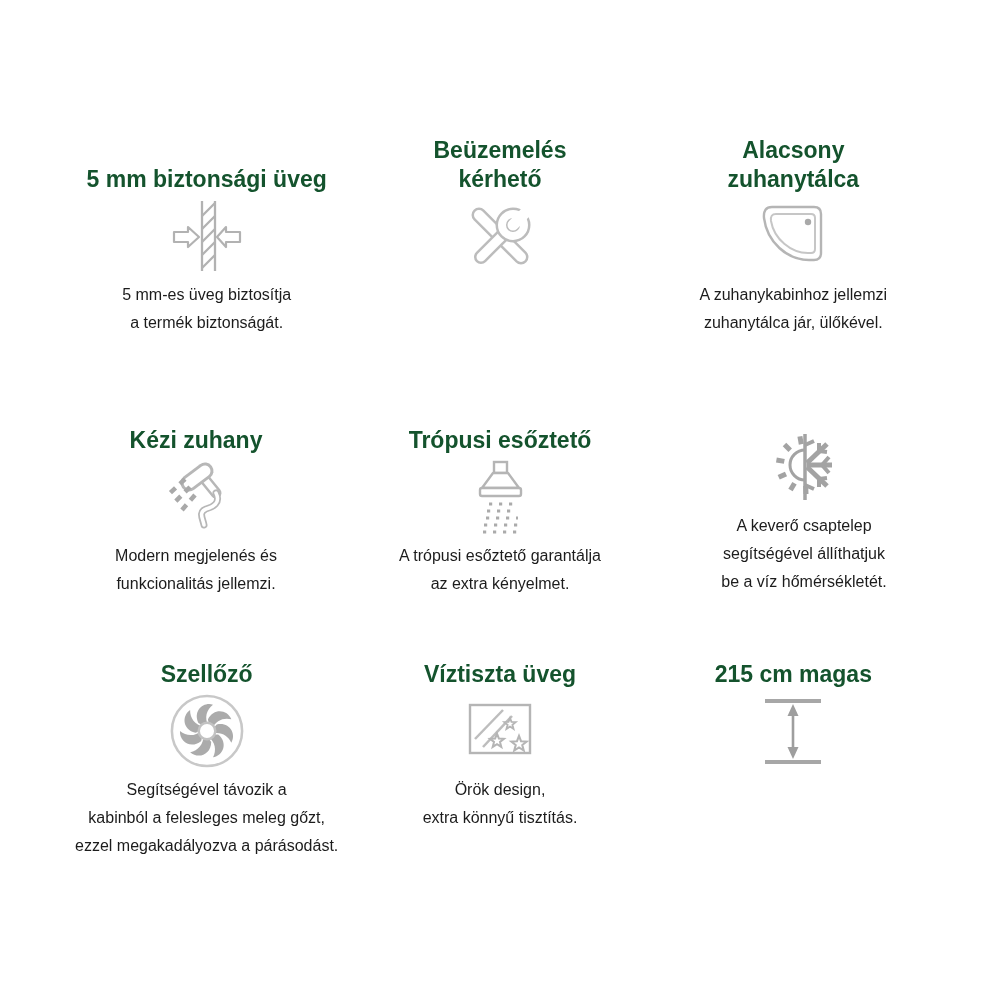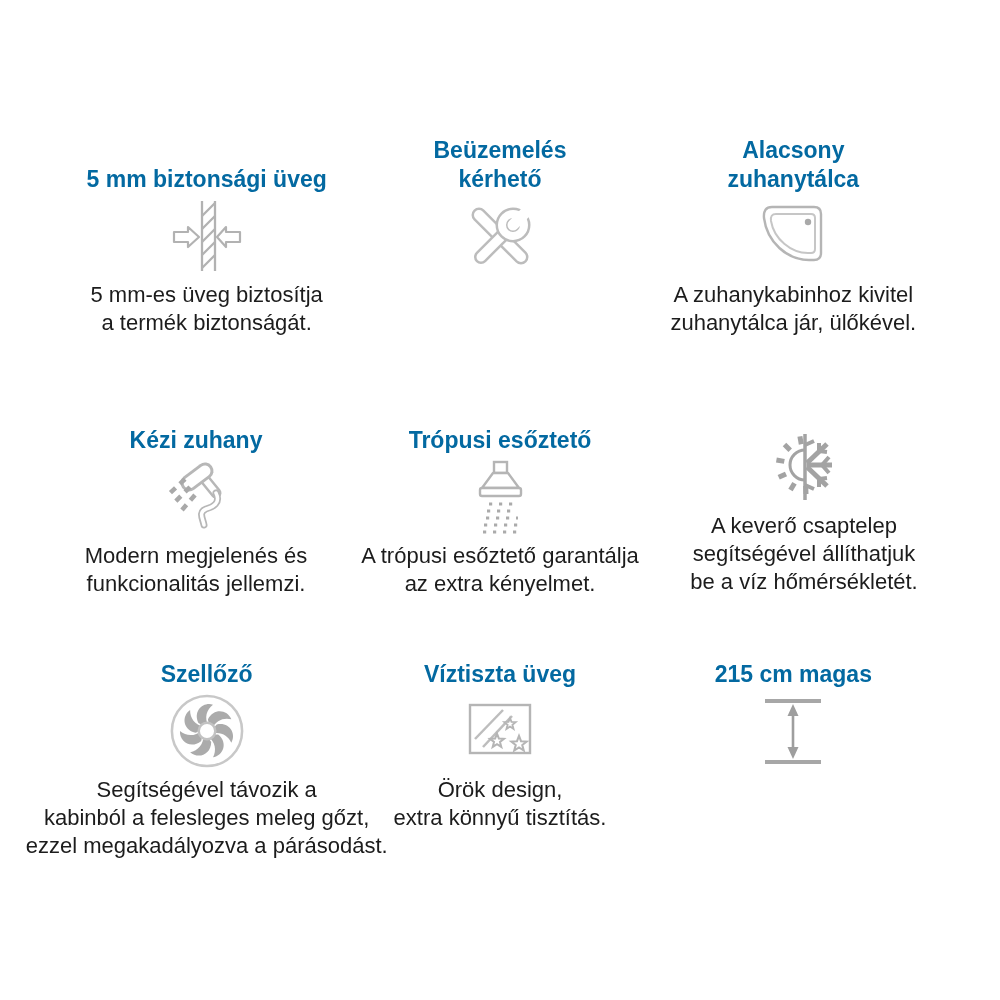--- a/index.html
+++ b/index.html
@@ -32,35 +32,35 @@
   .title {
     margin: 0;
     min-height: 58px;
     display: flex;
     align-items: flex-end;
     justify-content: center;
     text-align: center;
     font-size: 23px;
     line-height: 29px;
     font-weight: bold;
-    color: #0369a1;
+    color: #14532d;
     white-space: pre;
   }
   .row-2 .title, .row-3 .title { min-height: 30px; }
   .icon {
     height: 74px;
     margin: 5px 0 8px 0;
     display: flex;
     align-items: center;
     justify-content: center;
   }
   .desc {
     margin: 0;
     text-align: center;
-    font-size: 22px;
+    font-size: 16px;
     line-height: 28px;
     color: #1c1c1c;
     white-space: pre;
   }
 </style>
 </head>
 <body>
 
 <div class="page">
 
@@ -108,21 +108,21 @@
     <div class="feature">
       <h3 class="title">Alacsony
 zuhanytálca</h3>
       <div class="icon">
         <svg width="76" height="76" viewBox="0 0 76 76">
           <path d="M17 9 H59 Q66 9 66 16 V55 Q66 62 59 62 H54 C32 62 12 44 9 20 Q8 9 17 9 Z" fill="#ffffff" stroke="#b5b5b5" stroke-width="2.4"></path>
           <path d="M21 16 H56 Q60 16 60 20 V51 Q60 55 56 55 H53 C36 55 19 41 16 23 Q15 16 21 16 Z" fill="none" stroke="#c6c6c6" stroke-width="2"></path>
           <circle cx="53" cy="24" r="3.2" fill="#a9a9a9"></circle>
         </svg>
       </div>
-      <p class="desc">A zuhanykabinhoz kivitel
+      <p class="desc">A zuhanykabinhoz jellemzi
 zuhanytálca jár, ülőkével.</p>
     </div>
 
   </div>
 
   <div class="row row-2">
 
     <div class="feature">
       <h3 class="title">Kézi zuhany</h3>
       <div class="icon">

